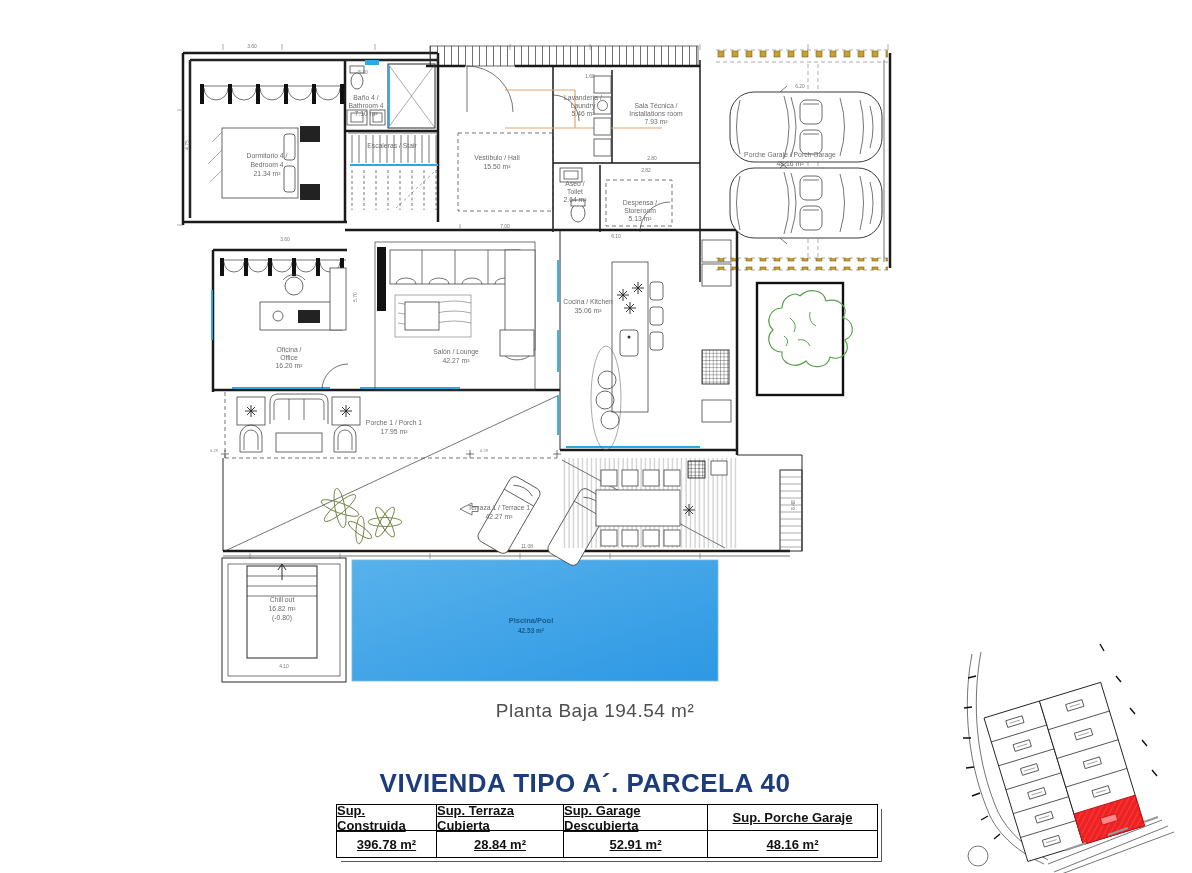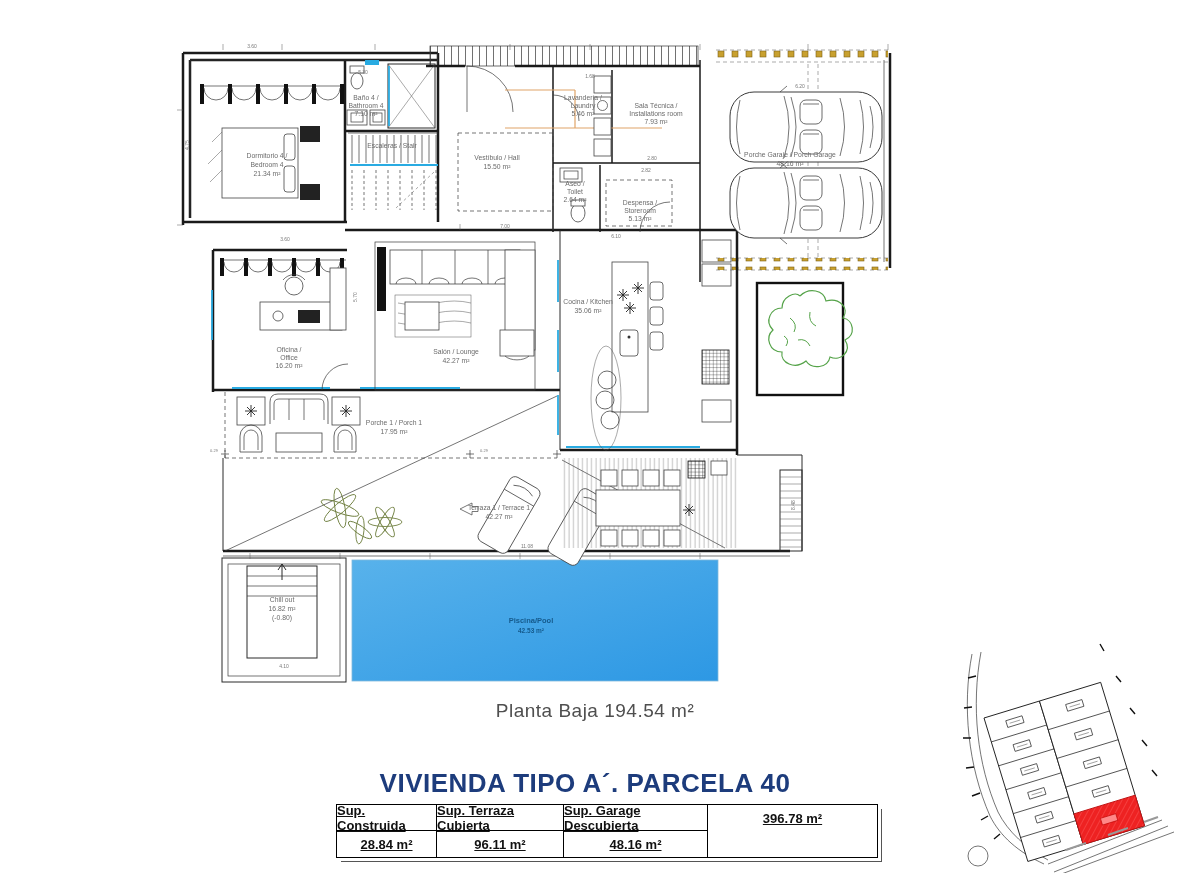--- a/index.html
+++ b/index.html
@@ -421,20 +421,21 @@
 
 <div class="plan-title" style="color: rgb(79, 79, 79);">Planta Baja 194.54 m²</div>
 
 <div class="heading" style="color: rgb(29, 60, 124);">VIVIENDA TIPO A´. PARCELA 40</div>
 
 <div class="tbl-outer">
   <div class="tbl">
     <div class="c hd">Sup. Construida</div>
     <div class="c hd">Sup. Terraza Cubierta</div>
     <div class="c hd">Sup. Garage Descubierta</div>
+    <div class="c hd">Sup. Porche Garaje</div>
     <div class="c">396.78 m²</div>
     <div class="c">28.84 m²</div>
-    <div class="c">96.11 m²</div>
+    <div class="c">52.91 m²</div>
     <div class="c">48.16 m²</div>
   </div>
 </div>
 
 </div>
 
 </body></html>

